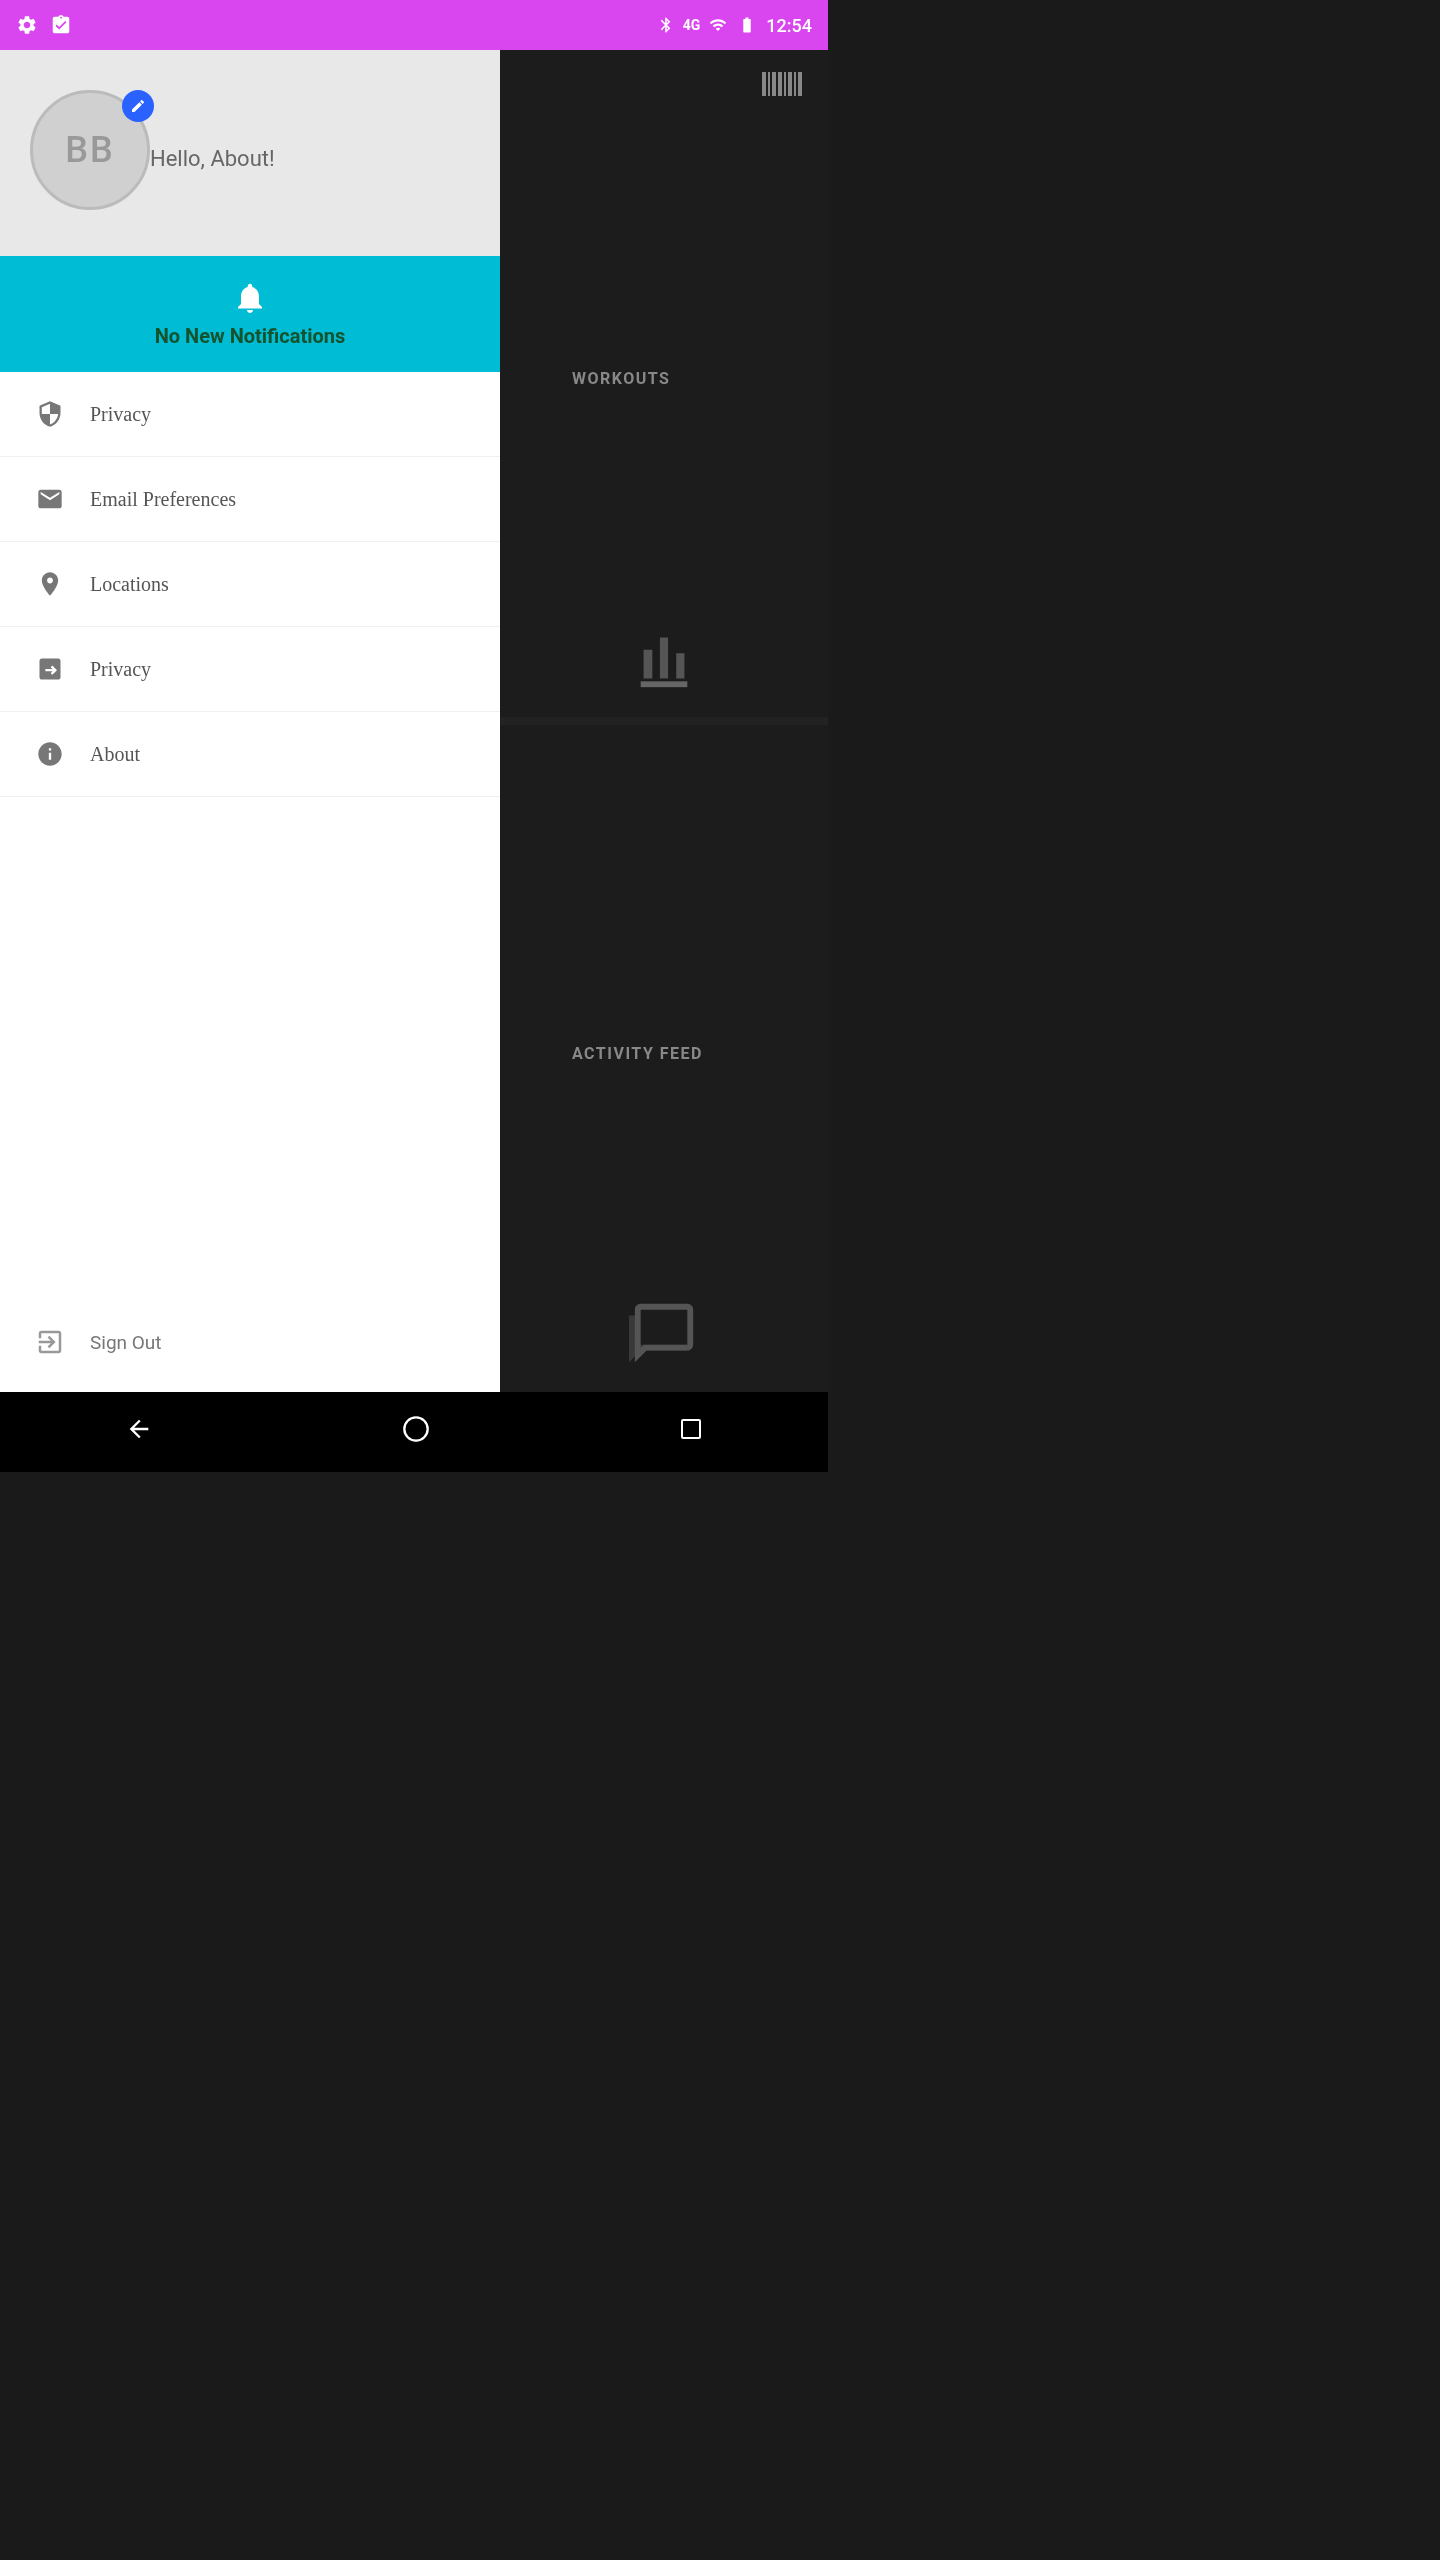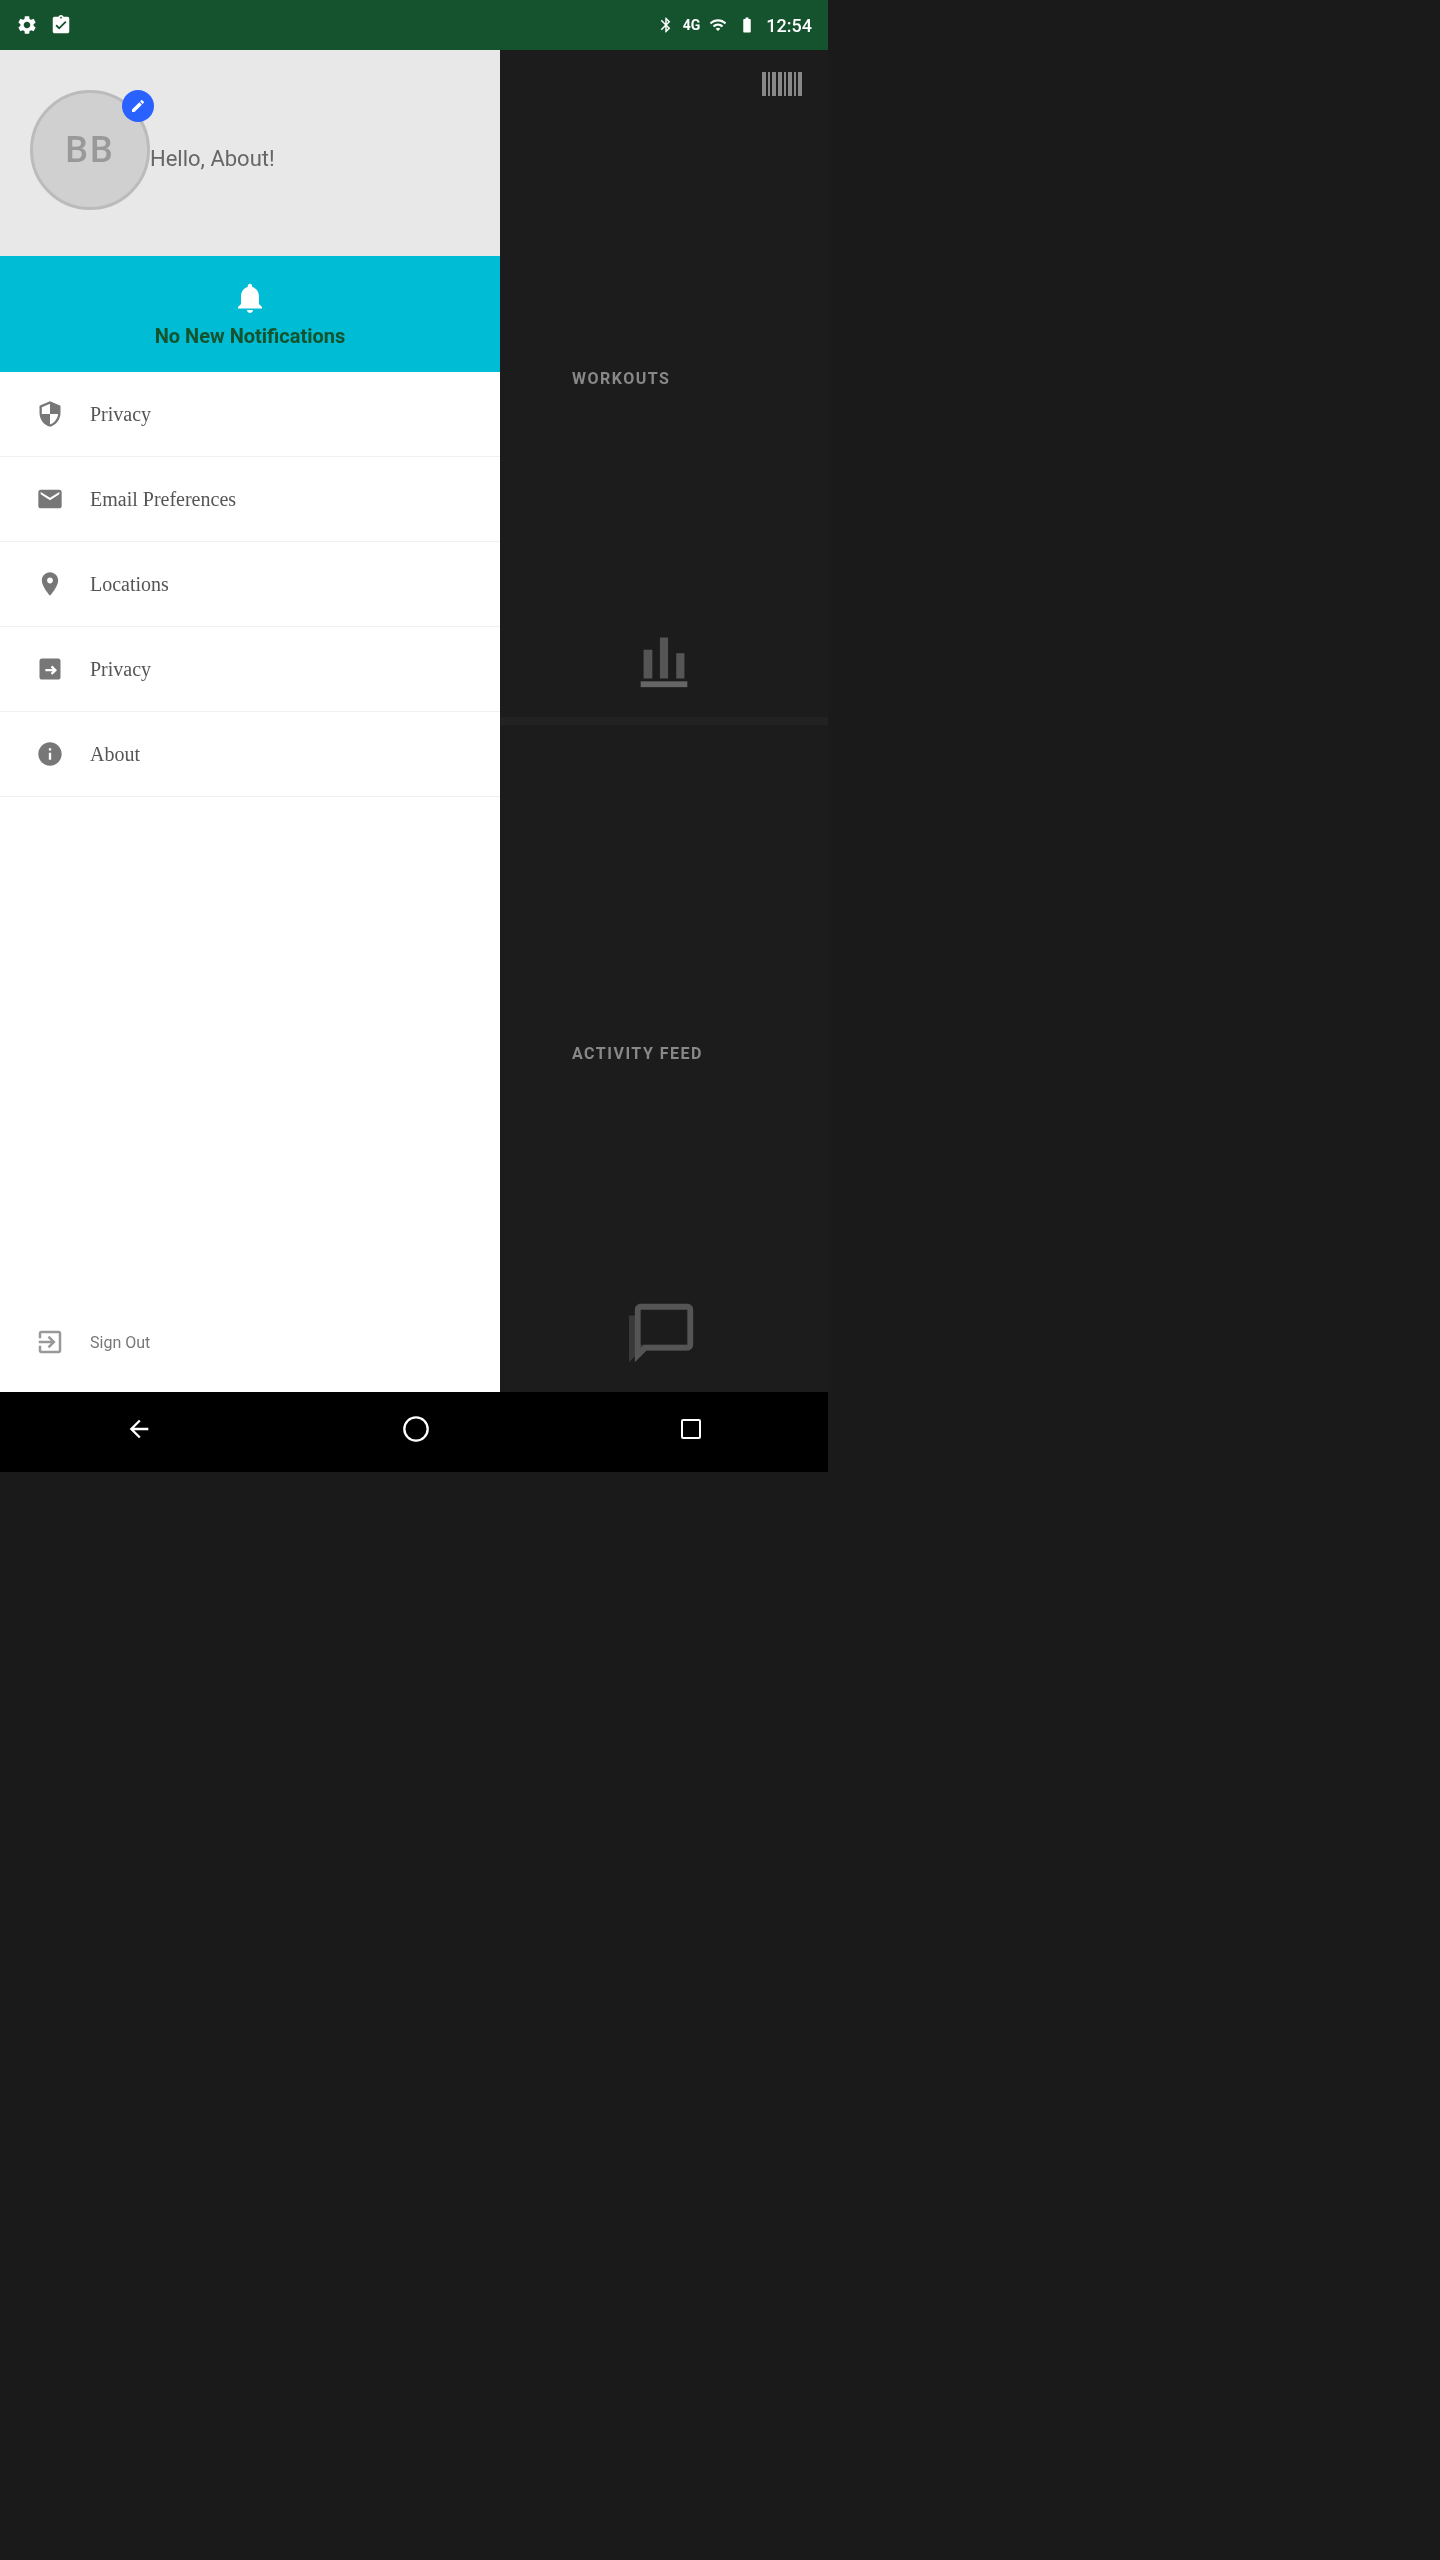--- a/index.html
+++ b/index.html
@@ -10,21 +10,21 @@
       font-family: 'Roboto', Arial, sans-serif;
       position: relative;
       overflow: hidden;
     }
 
     
     .status-bar {
       position: absolute;
       top: 0; left: 0; right: 0;
       height: 50px;
-      background: #14532d;
+      background: #d946ef;
       display: flex;
       align-items: center;
       justify-content: space-between;
       padding: 0 16px;
       z-index: 100;
     }
     .status-bar-left {
       display: flex;
       gap: 12px;
       align-items: center;
@@ -190,21 +190,21 @@
       align-items: center;
       justify-content: center;
       margin-right: 20px;
     }
     .sign-out-icon svg {
       width: 30px;
       height: 30px;
       fill: #999;
     }
     .sign-out-label {
-      font-size: 16px;
+      font-size: 19px;
       color: #777;
     }
 
     
     .right-content {
       flex: 1;
       background: #222;
       display: flex;
       flex-direction: column;
       gap: 4px;

